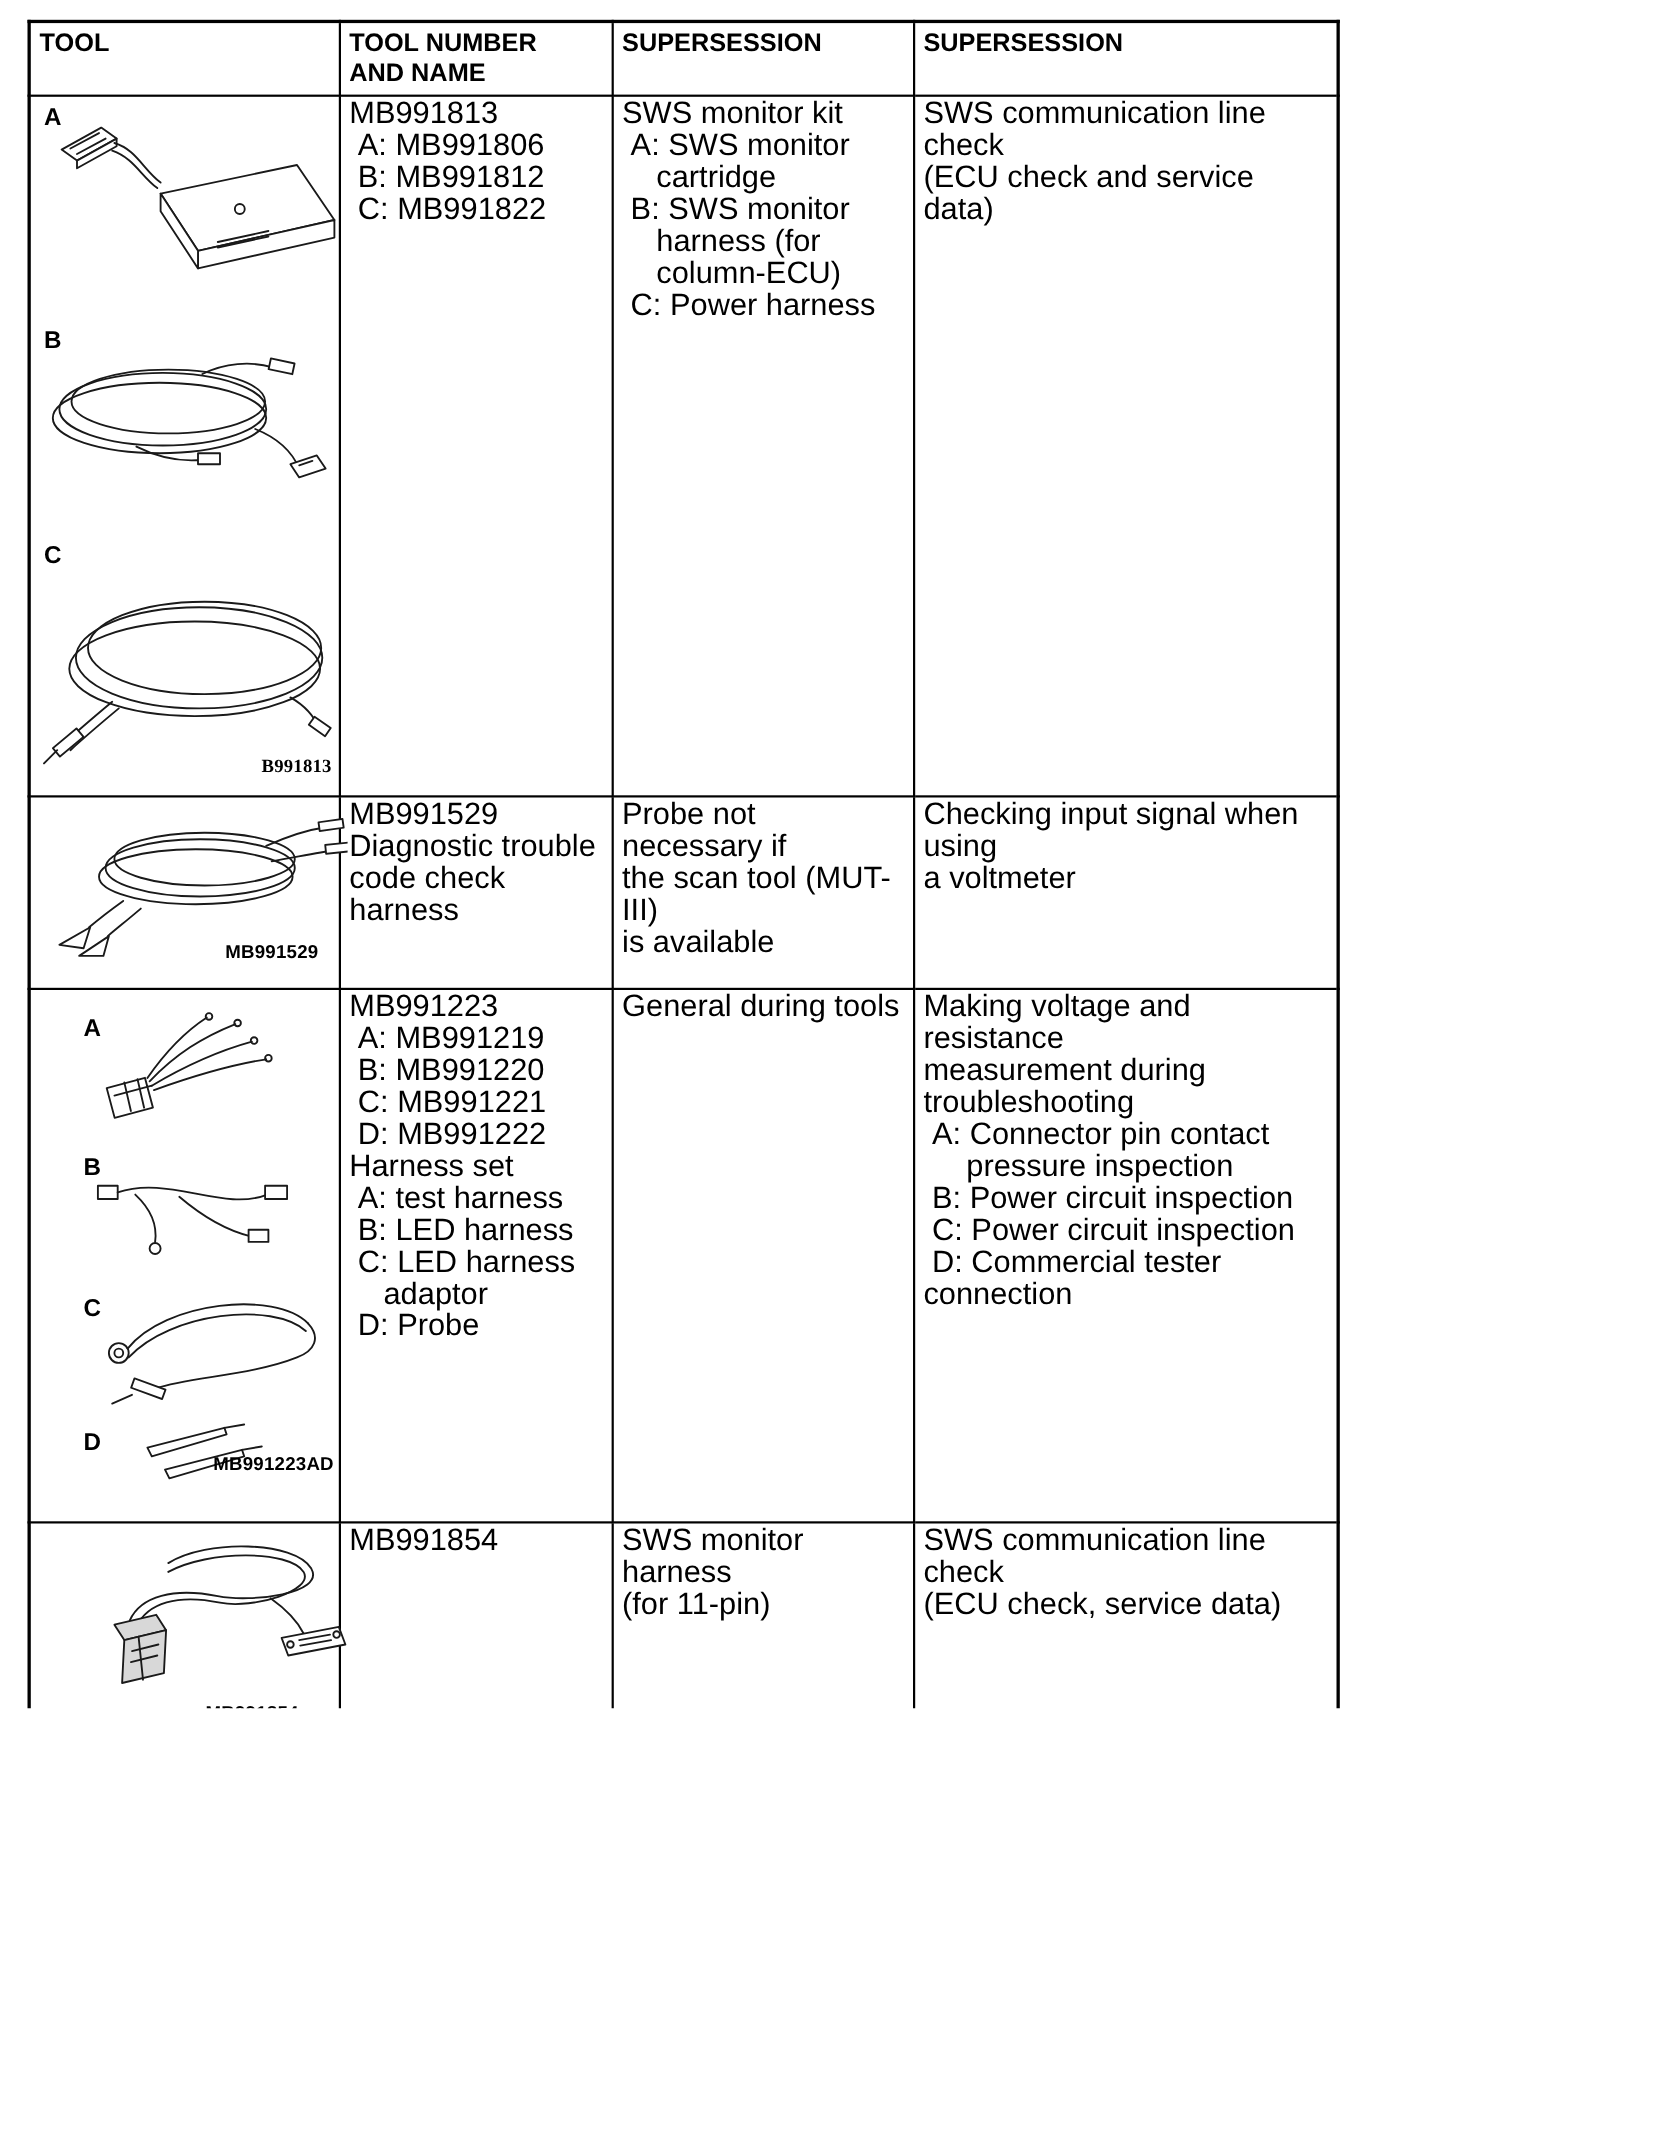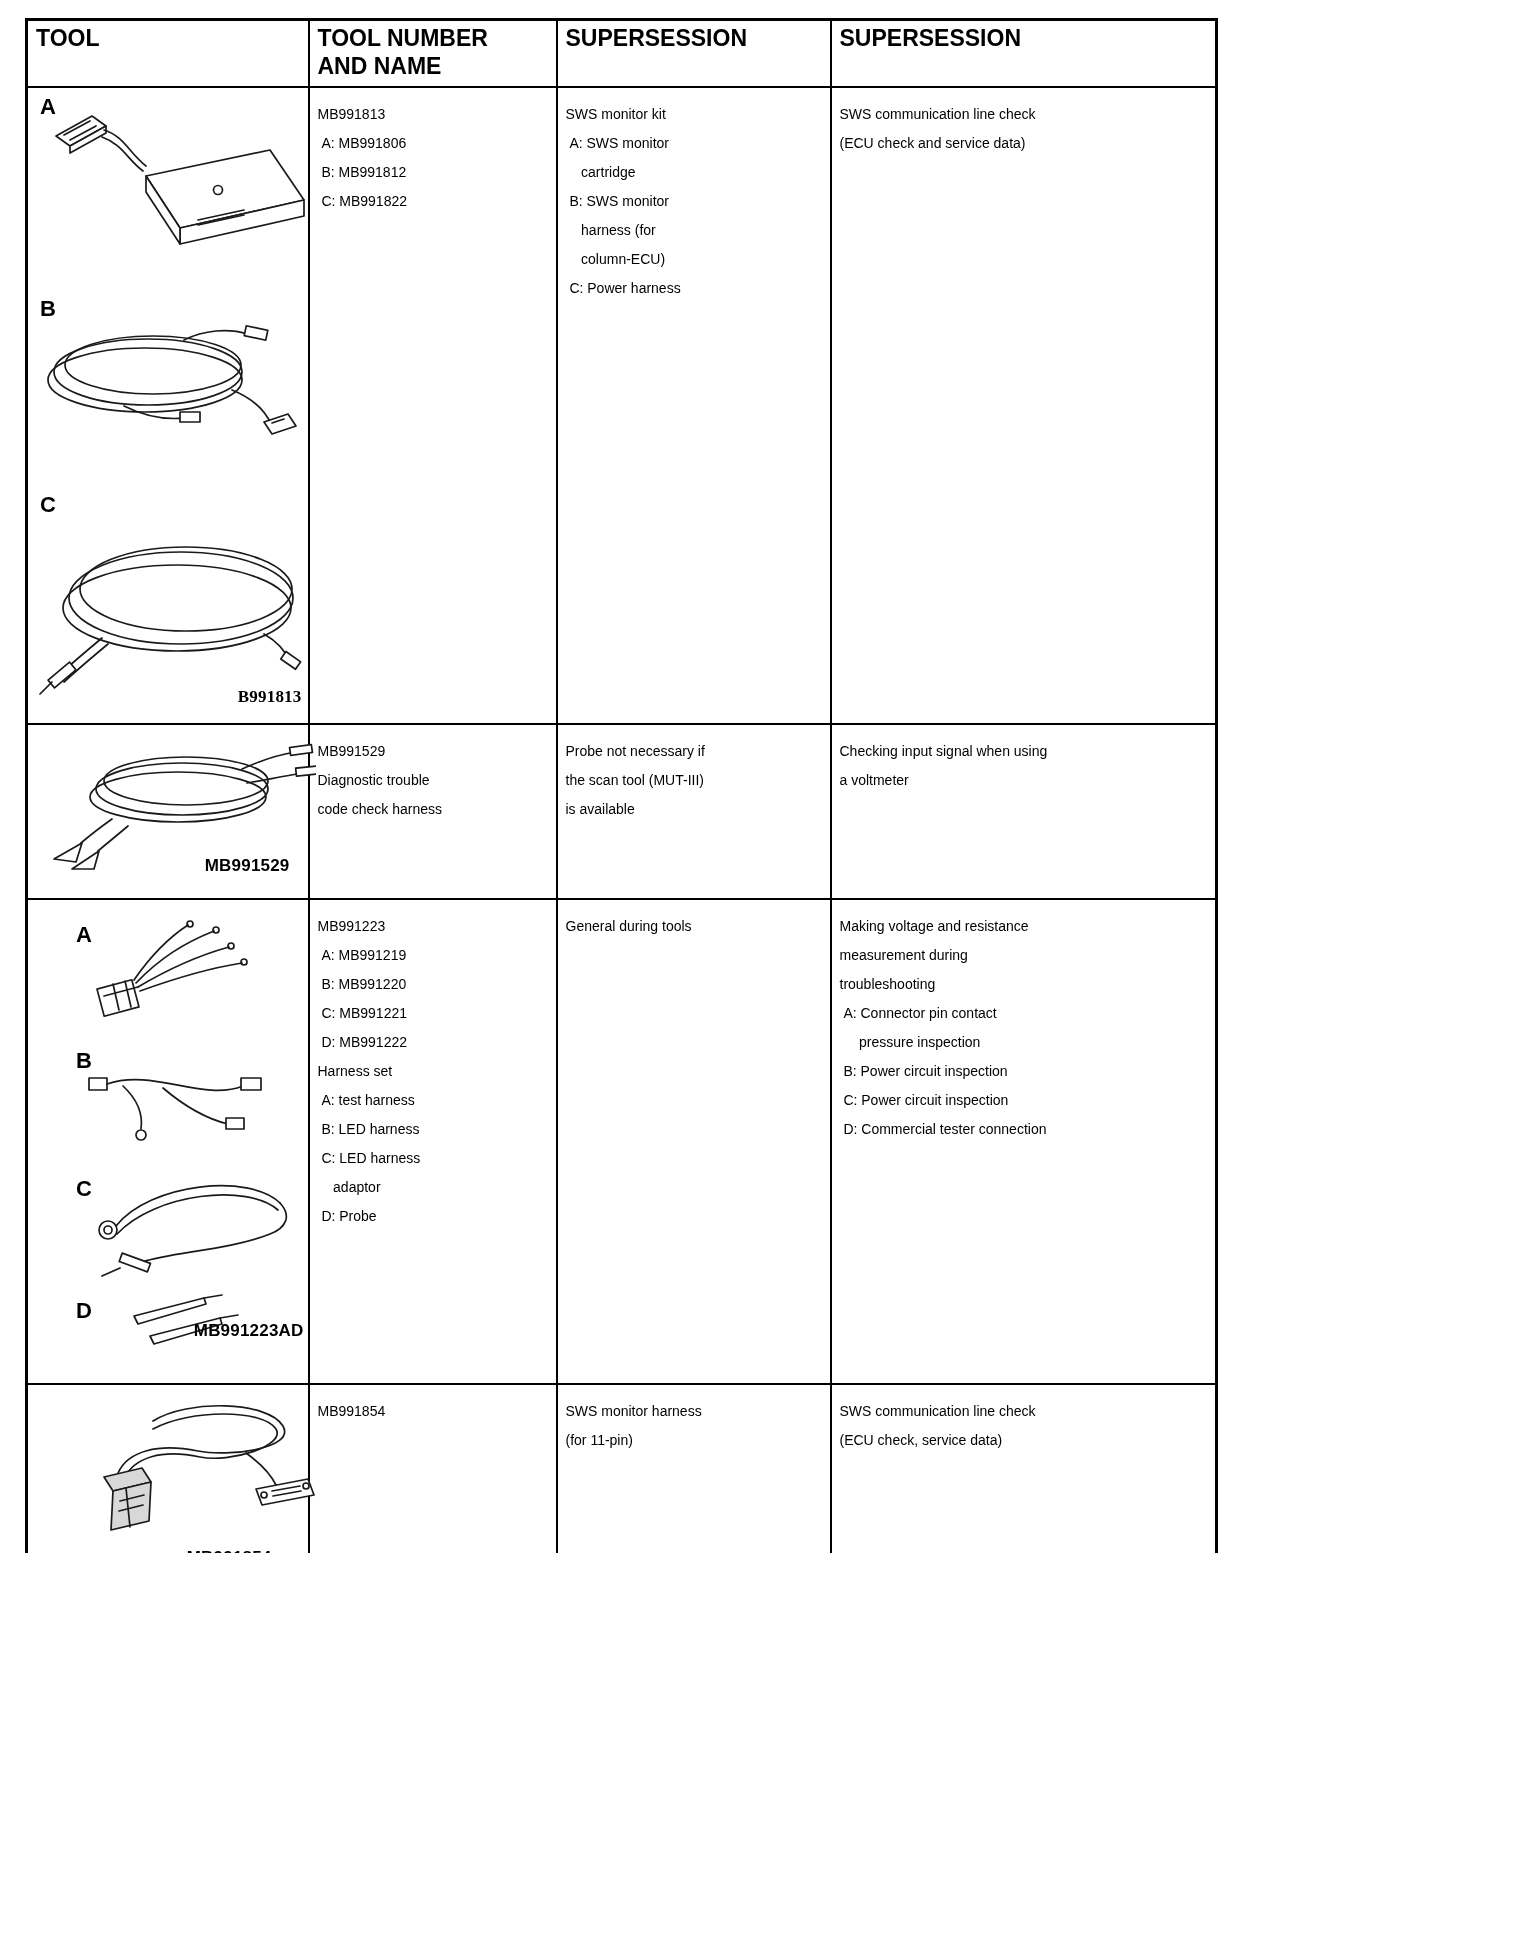--- a/index.html
+++ b/index.html
@@ -27,23 +27,23 @@
   th, td { border: 2px solid #000; vertical-align: top; }
   th {
     text-align: left;
     font-size: 23px;
     font-weight: bold;
     padding: 3px 8px 6px 8px;
     white-space: pre-wrap;
     line-height: 28px;
   }
   td.cell-text {
-    font-size: 14px;
+    font-size: 28px;
     line-height: 29px;
-    padding: 12px 8px;
+    padding: 0 8px;
     white-space: pre-wrap;
   }
   td.tool-cell { position: relative; padding: 0; }
   td.r1 { height: 637px; }
   td.r2 { height: 175px; }
   td.r3 { height: 485px; }
   td.r4 { height: 203px; }
 
   .tool-label {
     position: absolute;

